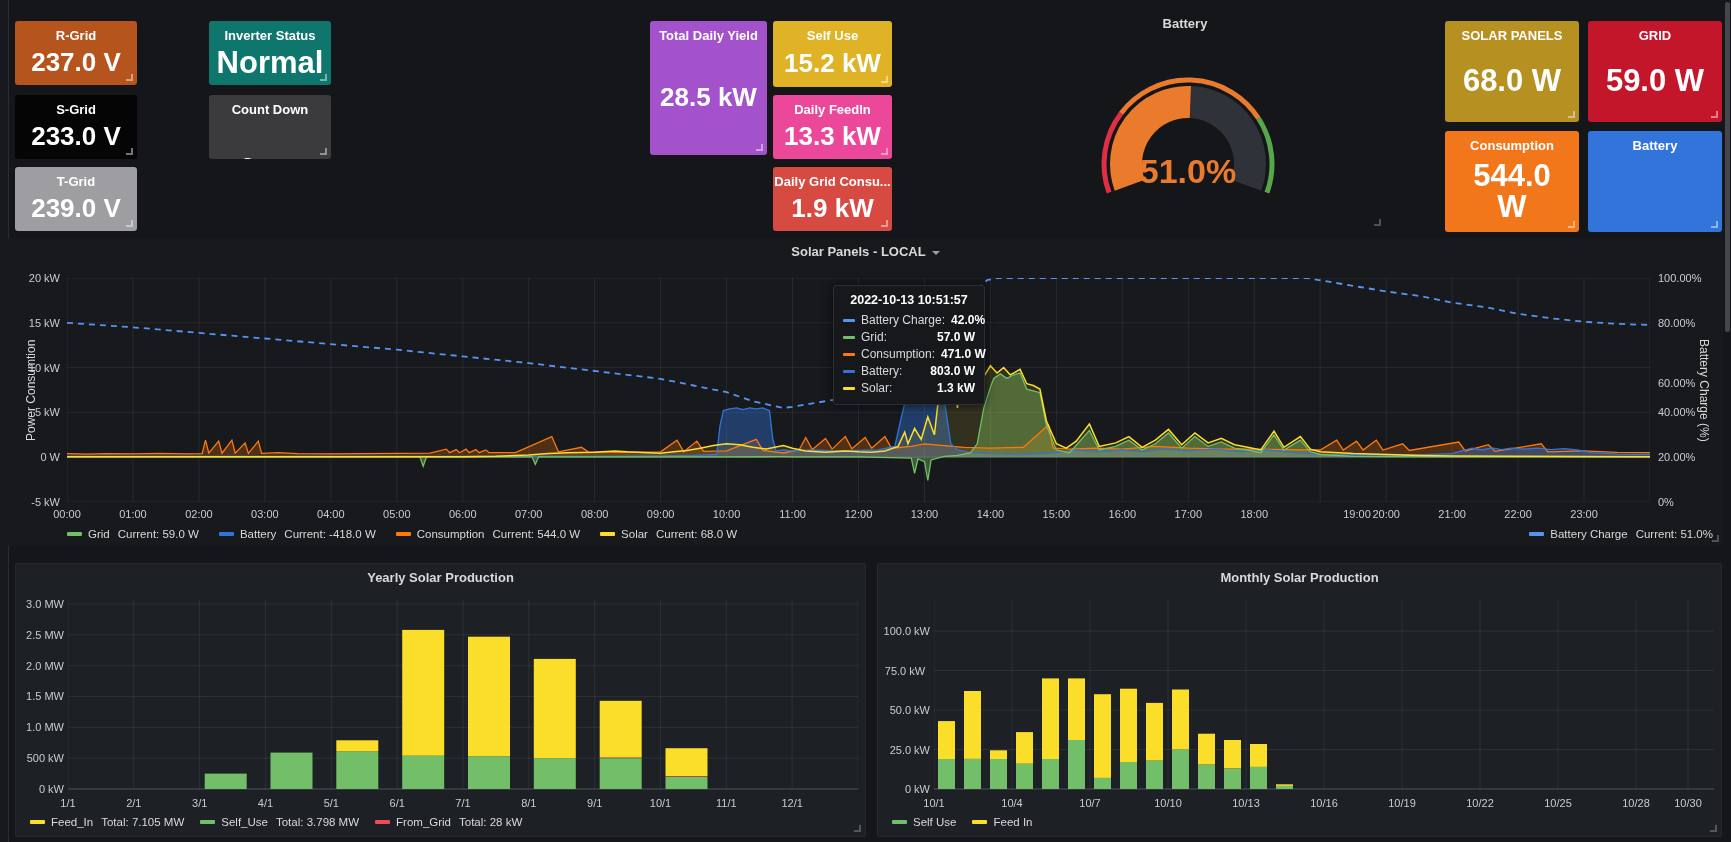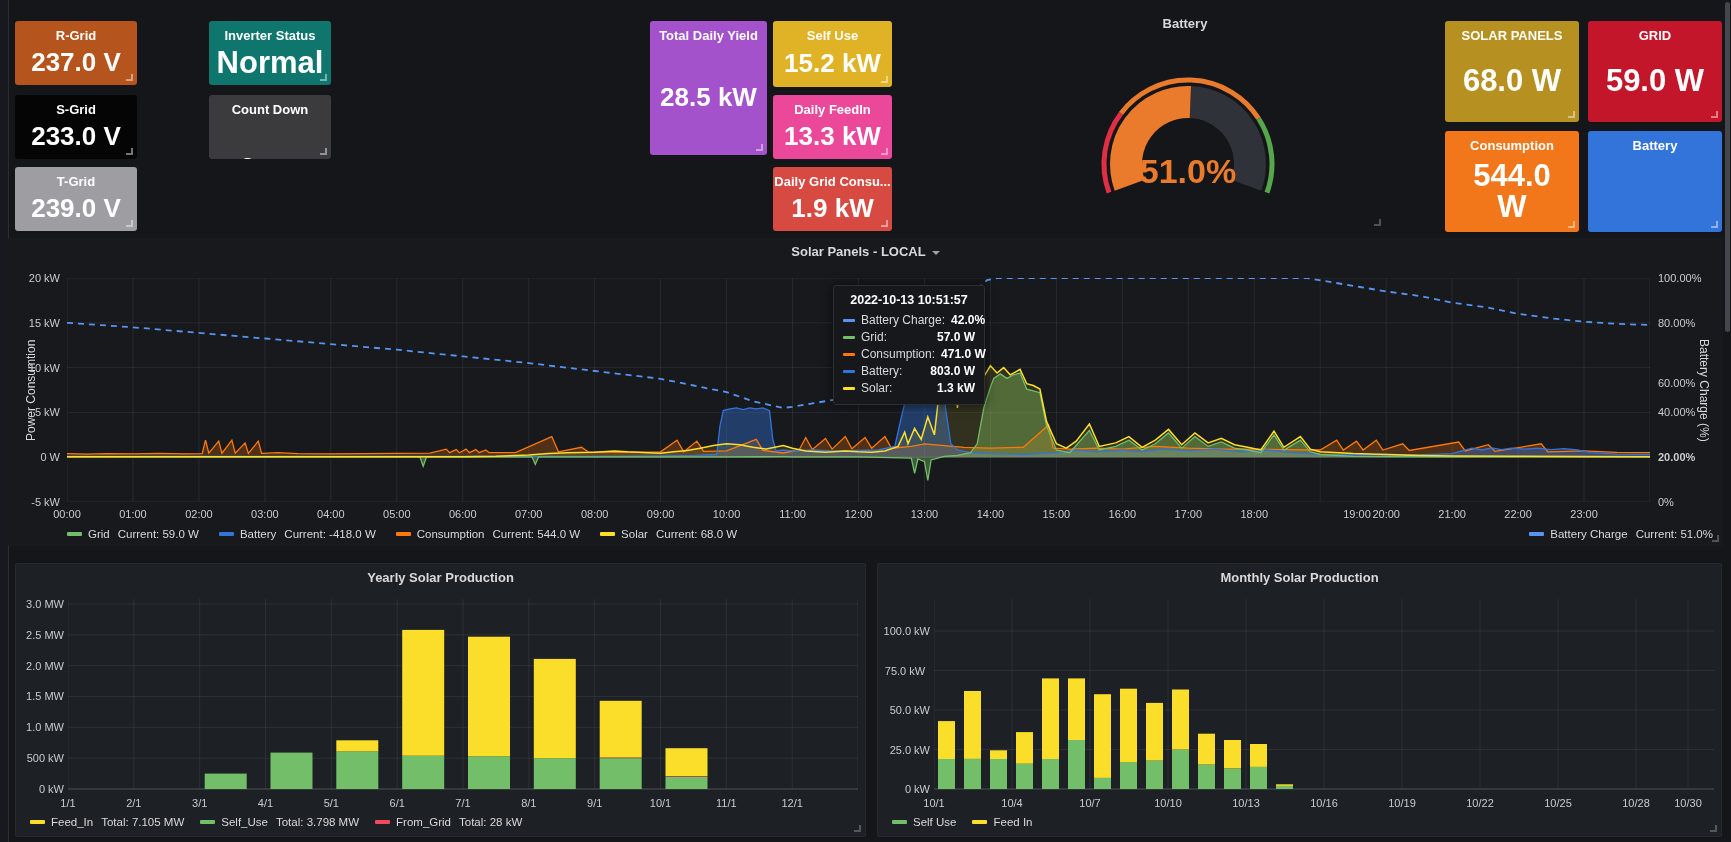--- a/index.html
+++ b/index.html
@@ -235,21 +235,21 @@
 <div class="tick right-align" style="left: 4px; top: 34px; width: 48px; text-align: right;">20 kW</div>
     <div class="tick right-align" style="left: 4px; top: 78.8px; width: 48px; text-align: right;">15 kW</div>
     <div class="tick right-align" style="left: 4px; top: 123.6px; width: 48px; text-align: right;">10 kW</div>
     <div class="tick right-align" style="left: 4px; top: 168.4px; width: 48px; text-align: right;">5 kW</div>
     <div class="tick right-align" style="left: 4px; top: 213.2px; width: 48px; text-align: right;">0 W</div>
     <div class="tick right-align" style="left: 4px; top: 258px; width: 48px; text-align: right;">-5 kW</div>
     <div class="tick " style="left: 1650px; top: 34px; width: 60px;">100.00%</div>
     <div class="tick " style="left: 1650px; top: 78.8px; width: 60px;">80.00%</div>
     <div class="tick " style="left: 1650px; top: 123.6px; width: 60px; margin-top: 15px;">60.00%</div>
     <div class="tick " style="left: 1650px; top: 168.4px; width: 60px;">40.00%</div>
-    <div class="tick " style="left: 1650px; top: 213.2px; width: 60px; font-weight: bold;">20.00%</div>
+    <div class="tick " style="left: 1650px; top: 213.2px; width: 60px;">20.00%</div>
     <div class="tick " style="left: 1650px; top: 258px; width: 60px;">0%</div>
     <div class="tick center" style="left: 59px; top: 270px;">00:00</div>
     <div class="tick center" style="left: 124.958px; top: 270px;">01:00</div>
     <div class="tick center" style="left: 190.917px; top: 270px;">02:00</div>
     <div class="tick center" style="left: 256.875px; top: 270px;">03:00</div>
     <div class="tick center" style="left: 322.833px; top: 270px;">04:00</div>
     <div class="tick center" style="left: 388.792px; top: 270px;">05:00</div>
     <div class="tick center" style="left: 454.75px; top: 270px;">06:00</div>
     <div class="tick center" style="left: 520.708px; top: 270px;">07:00</div>
     <div class="tick center" style="left: 586.667px; top: 270px;">08:00</div>

